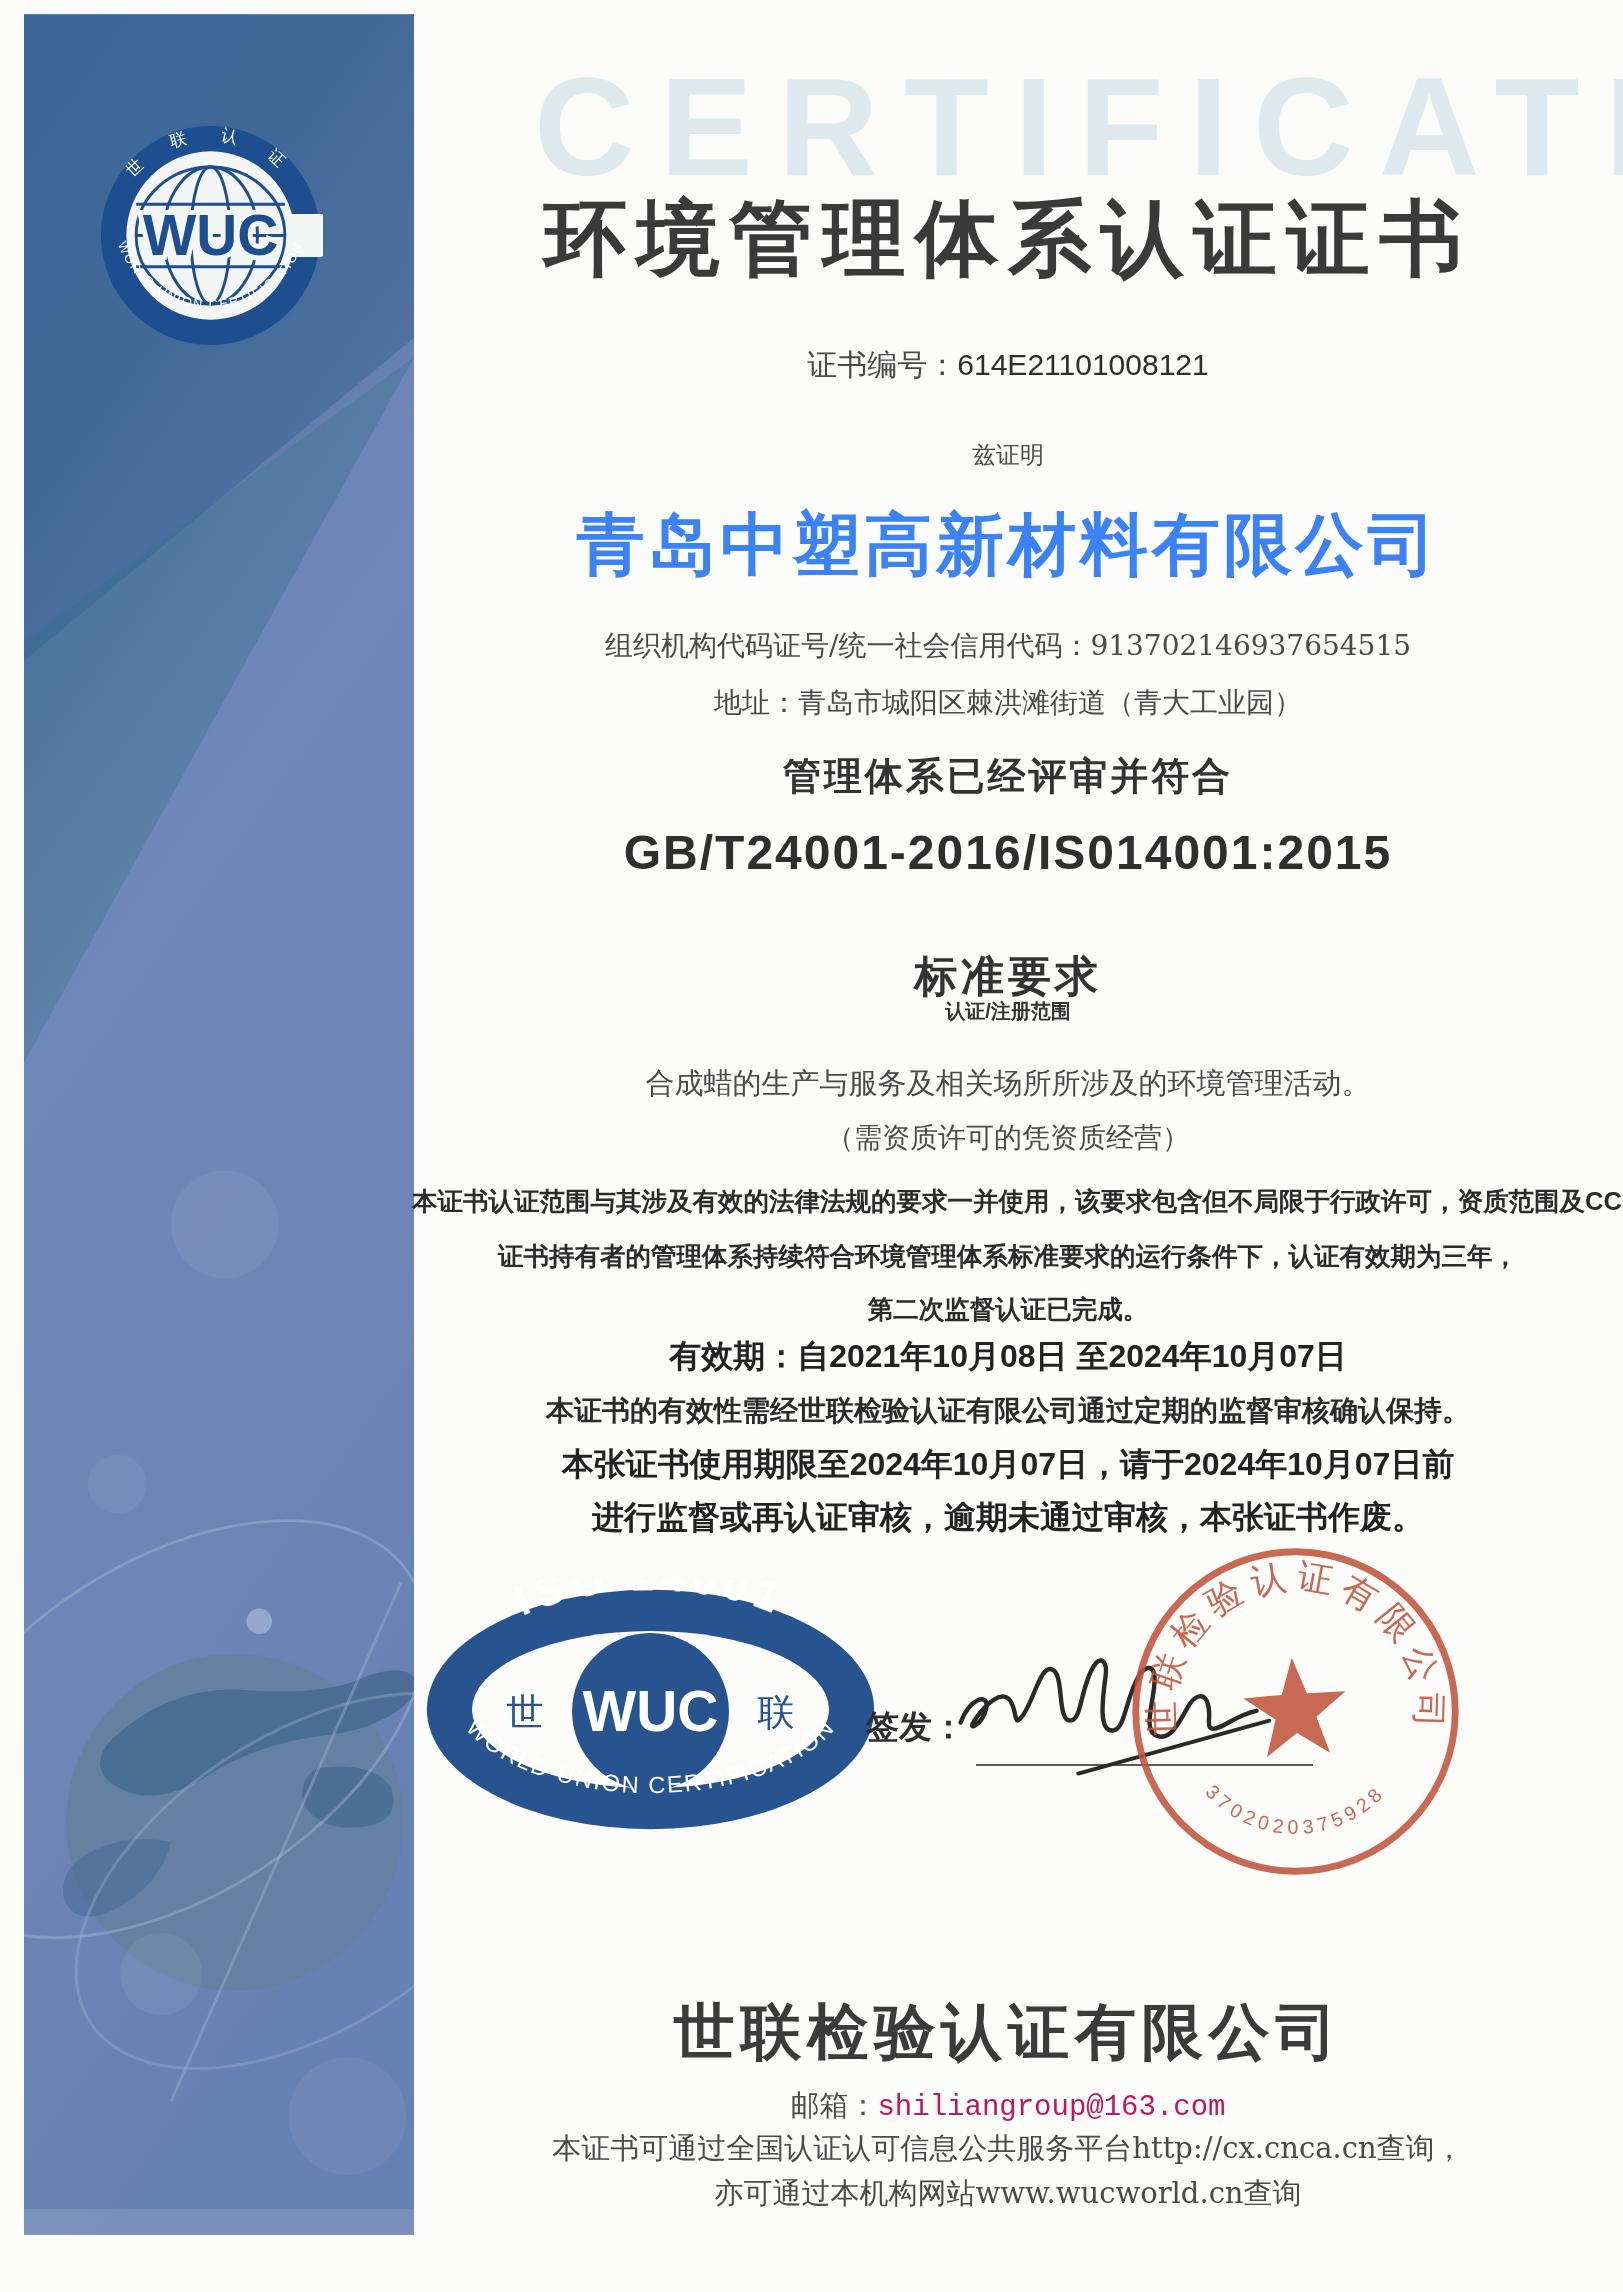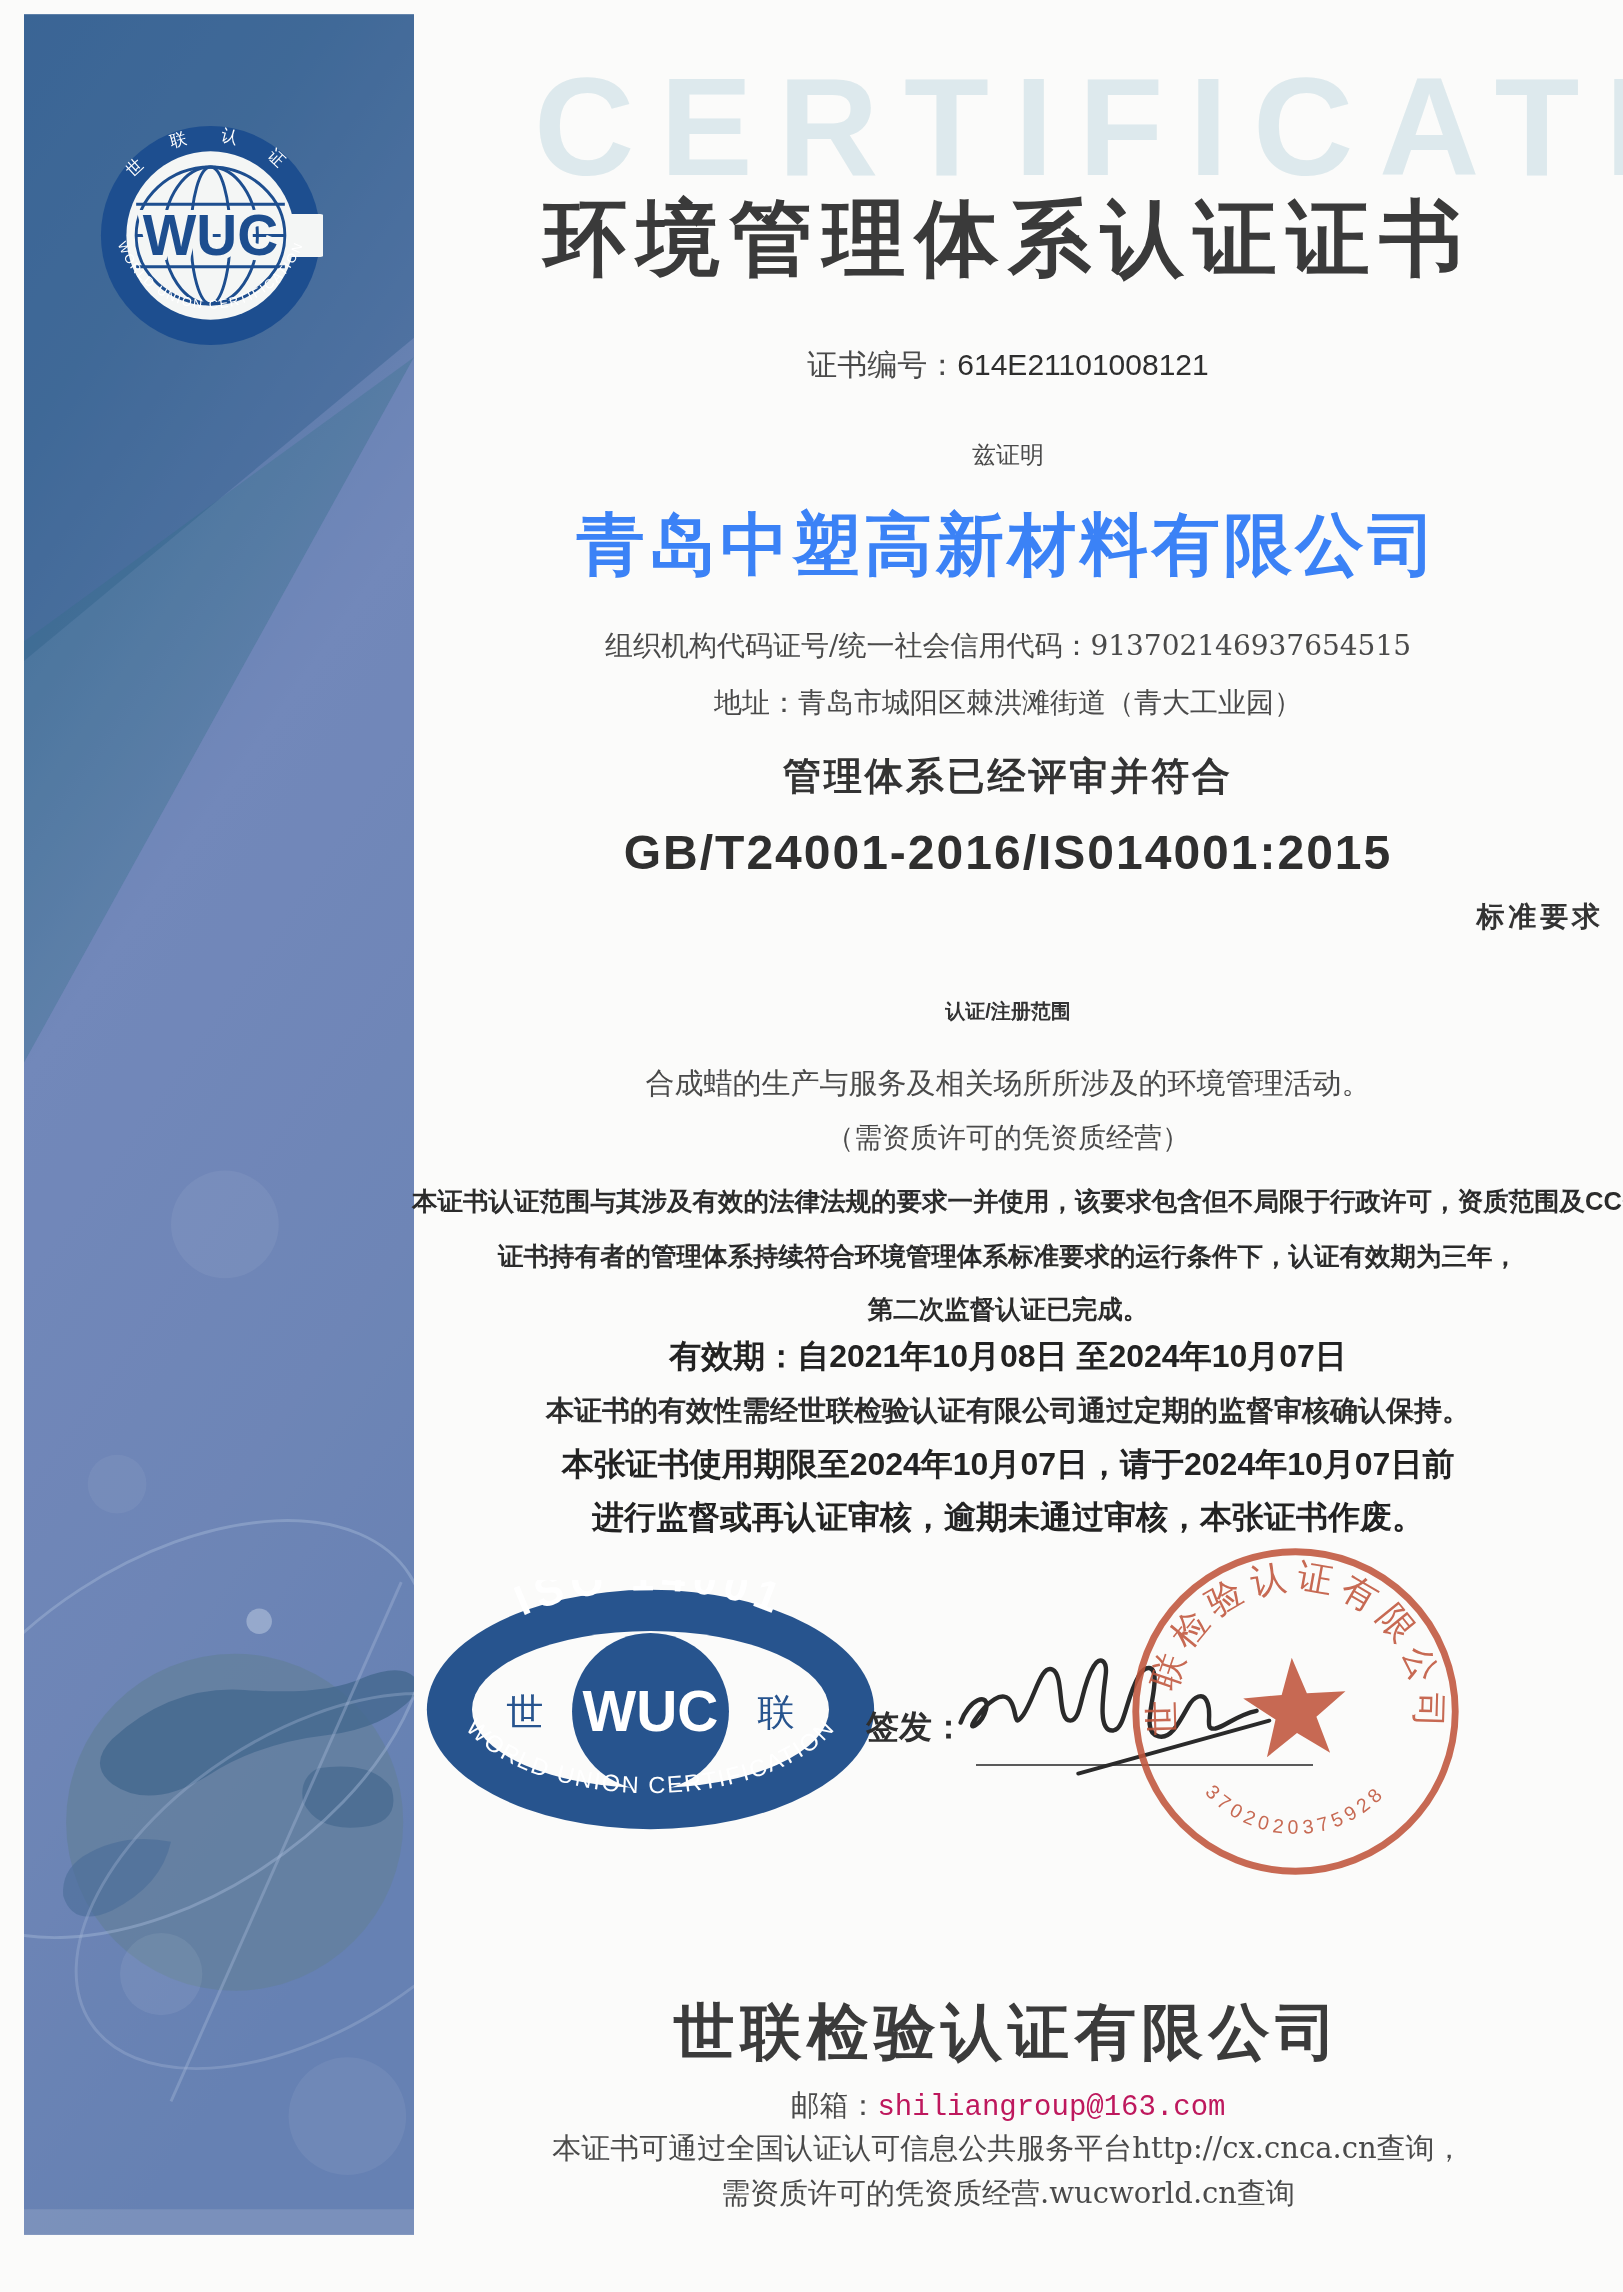--- a/index.html
+++ b/index.html
@@ -17,21 +17,21 @@
   }
   .title{top:184px;font-size:83px;font-weight:700;color:#3a3a3a;letter-spacing:9.8px;}
   .certno{top:345px;font-size:30px;}
   .certno .num{font-family:"Liberation Sans",sans-serif;color:#2e2e2e;font-weight:500;text-align:center;}
   .hereby{top:439px;font-size:24px;}
   .company{top:500px;font-size:68px;font-weight:700;color:#3b82f6;letter-spacing:3.9px;}
   .orgline{top:627px;font-size:28px;}
   .addrline{top:684px;font-size:28px;}
   .conform{top:751px;font-size:38px;letter-spacing:2.9px;}
   .standard{top:825px;font-size:48px;letter-spacing:2px;color:#2f2f2f;}
-  .stdsuffix{top:898px;font-size:28px;letter-spacing:3.9px;text-align:right;}
+  .stdsuffix{top:948px;font-size:43px;letter-spacing:3.9px;}
   .scopehead{top:998px;font-size:20px;}
   .scopetext{top:1064px;font-size:29px;}
   .scopenote{top:1119px;font-size:28px;}
   .legal{font-size:25.5px;color:#2b2b2b;font-weight:600;}
   .legal1{top:1184px;}
   .legal2{top:1239px;}
   .legal3{top:1292px;}
   .validity{top:1335px;font-size:32px;color:#222;}
   .maintain{top:1392px;font-size:28px;color:#2b2b2b;font-weight:600;}
   .deadline1{top:1443px;font-size:32px;color:#222;}
@@ -179,14 +179,14 @@
   <text font-size="20" fill="#c0563c" letter-spacing="5" font-family="Liberation Sans, sans-serif">
     <textPath href="#sBot" startOffset="50%" text-anchor="middle">3702020375928</textPath>
   </text>
 </svg>
 
 <div class="line issuer">世联检验认证有限公司</div>
 <div class="line email">
   <span class="kai">邮箱：</span><span class="mono">shiliangroup@163.com</span>
 </div>
 <div class="line query query1 kai">本证书可通过全国认证认可信息公共服务平台http://cx.cnca.cn查询，</div>
-<div class="line query query2 kai">需资质许可的凭资质经营.wucworld.cn查询</div>
+<div class="line query query2 kai">亦可通过本机构网站www.wucworld.cn查询</div>
 
 
 </body></html>

